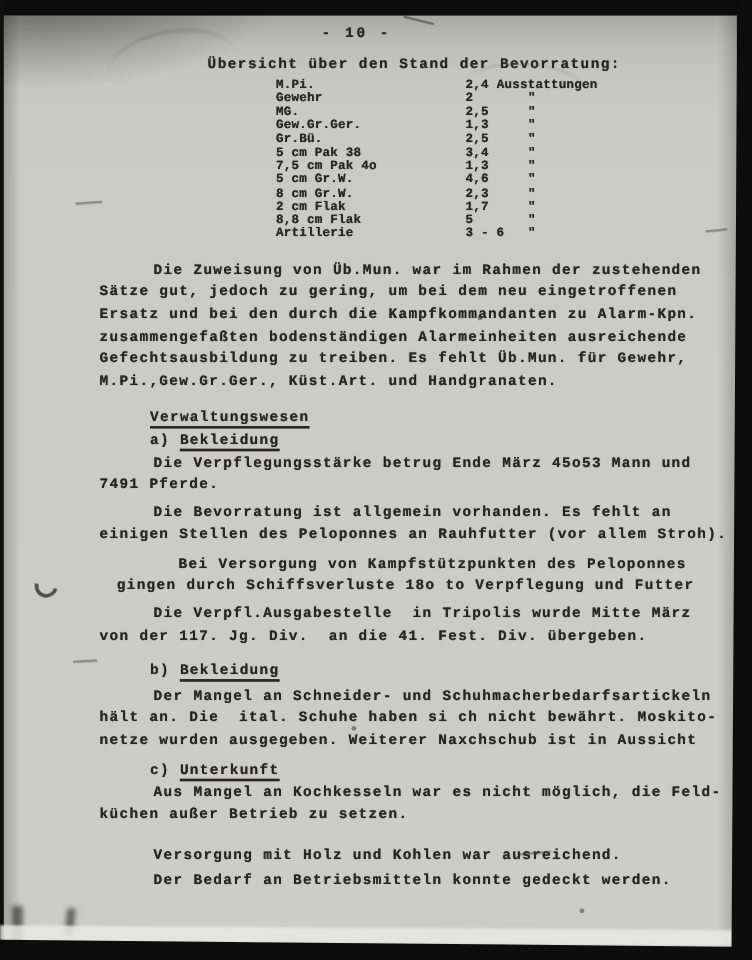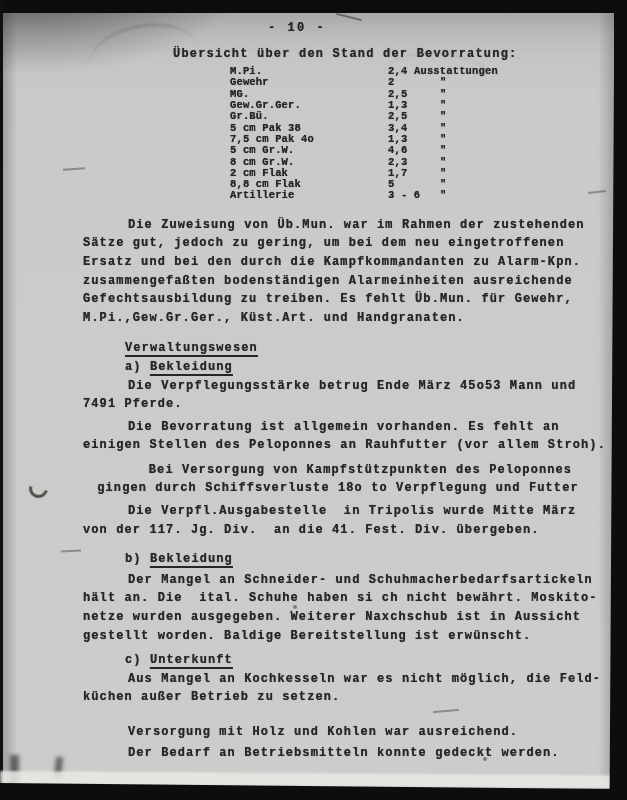--- a/index.html
+++ b/index.html
@@ -190,21 +190,20 @@
         <div class="line">von der 117. Jg. Div.  an die 41. Fest. Div. übergeben.</div>
       </div>
 
     <div class="subhead mt-b"><span>b) </span><span class="u">Bekleidung</span></div>
 
     <div class="para mt-bp">
 
     <div class="line">Der Mangel an Schneider- und Schuhmacherbedarfsartickeln</div>
         <div class="line">hält an. Die  ital. Schuhe haben si ch nicht bewährt. Moskito-</div>
         <div class="line">netze wurden ausgegeben. Weiterer Naxchschub ist in Aussicht</div>
-        <div class="line">gestellt worden. Baldige Bereitstellung ist erwünscht.</div>
       </div>
 
     <div class="subhead mt-c"><span>c) </span><span class="u">Unterkunft</span></div>
 
     <div class="para">
 
     <div class="line">Aus Mangel an Kochkesseln war es nicht möglich, die Feld-</div>
         <div class="line">küchen außer Betrieb zu setzen.</div>
       </div>
 

